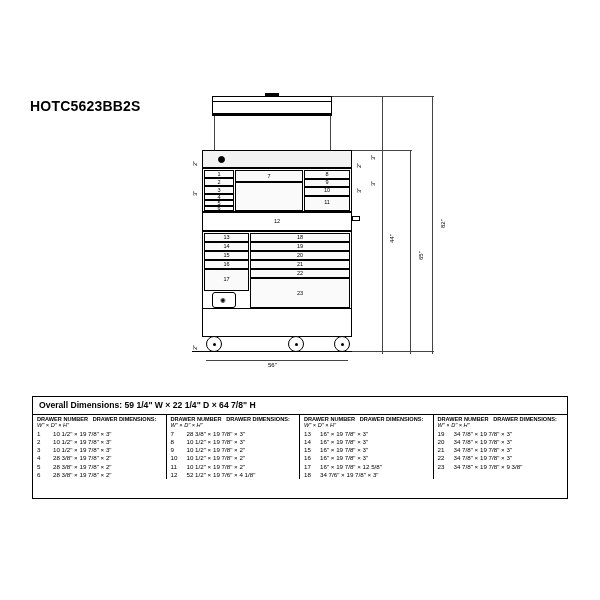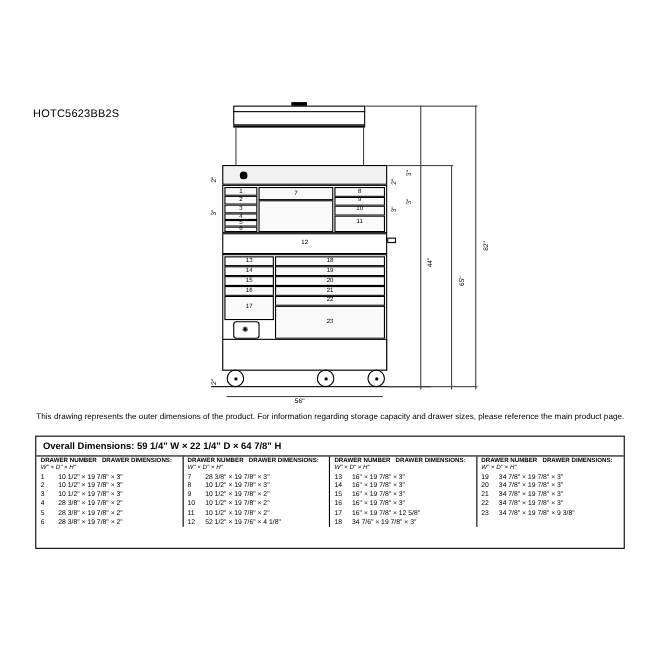--- a/index.html
+++ b/index.html
@@ -9,21 +9,21 @@
     font-family:"Liberation Sans", sans-serif;
     color:#000;
     overflow:hidden;
     position:relative;
   }
   .page{position:absolute;inset:0;}
 
   
   .model-title{
     position:absolute;left:30px;top:98px;
-    font-size:10px;font-weight:normal;letter-spacing:0.2px;
+    font-size:14px;font-weight:bold;letter-spacing:0.2px;
   }
 
   
   .drawing{position:absolute;left:170px;top:88px;width:300px;height:280px;}
 
   .ln{position:absolute;background:#000;}
   .h1{height:1px;}
   .v1{width:1px;}
   .thin{background:#444;}
 
@@ -180,21 +180,20 @@
     <div class="dim rot" style="left:22px;top:78px;">2"</div>
     <div class="dim rot" style="left:22px;top:108px;">3"</div>
     <div class="dim rot" style="left:186px;top:105px;">3"</div>
     <div class="dim rot" style="left:186px;top:80px;">2"</div>
     <div class="dim rot" style="left:200px;top:98px;">3"</div>
     <div class="dim rot" style="left:200px;top:72px;">3"</div>
     <div class="dim rot" style="left:22px;top:262px;">2"</div>
 
   </div>
 
-  <div class="note">This drawing represents the outer dimensions of the product. For information regarding storage capacity and drawer sizes, please reference the main product page.</div>
 
   <div class="tbl-wrap">
     <div class="overall">
       <span>Overall Dimensions:</span>
       <span>59 1/4" W × 22 1/4" D × 64 7/8" H</span>
     </div>
     <div class="hdrline"></div>
 
     <div class="cols">
 

